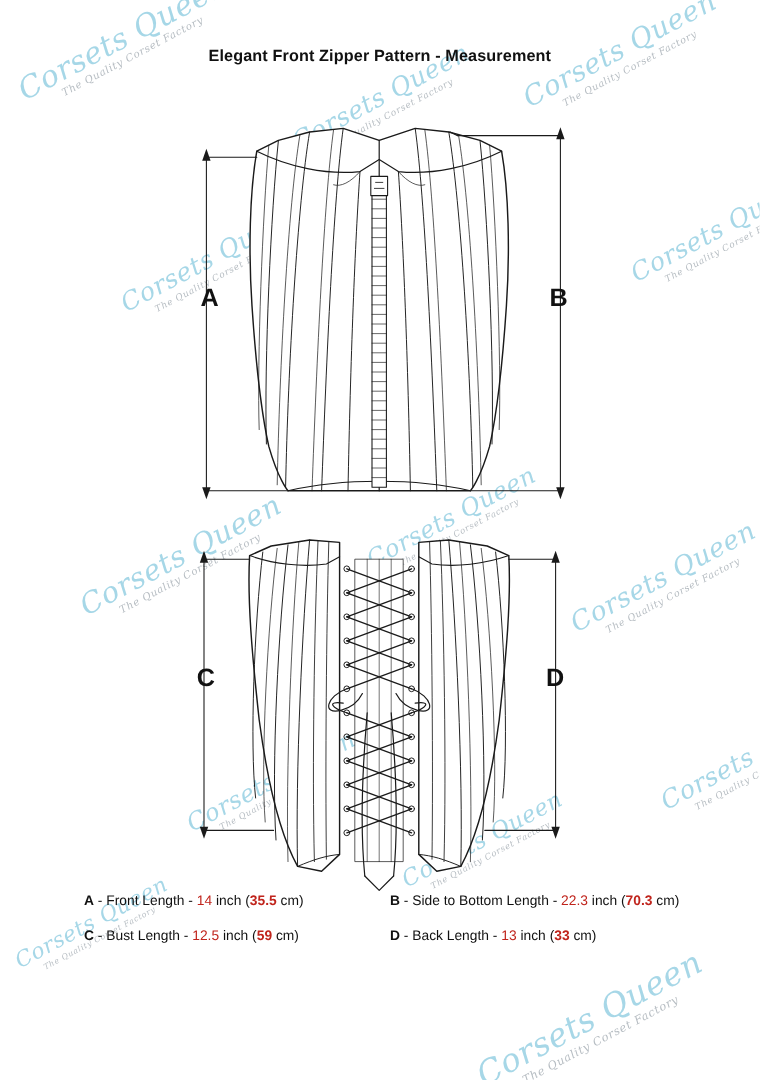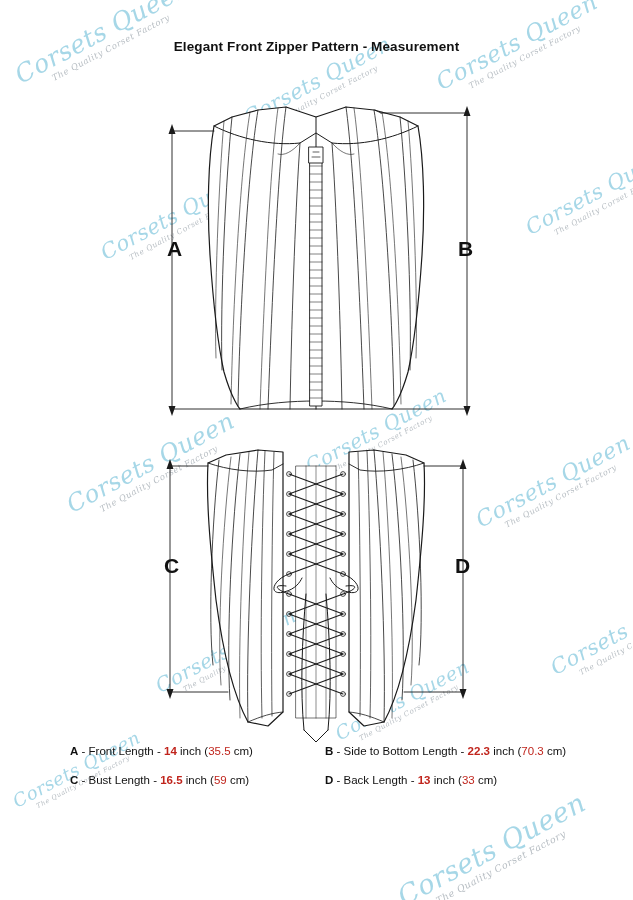--- a/index.html
+++ b/index.html
@@ -87,26 +87,26 @@
   }
   .legend-cell {
     width: 50%;
     white-space: nowrap;
   }
   .legend-cell .k {
     font-weight: bold;
   }
   .legend-cell .v {
     color: #c0241c;
-    font-weight: bold;
+    font-weight: normal;
     text-align: center;
   }
   .legend-cell .v2 {
     color: #c0241c;
-    font-weight: normal;
+    font-weight: bold;
   }
 
   svg.art {
     position: absolute;
     left: 0;
     top: 0;
     width: 633px;
     height: 900px;
   }
 </style>
@@ -405,21 +405,21 @@
         <span> (</span><span class="v2">70.3</span>
         <span>cm</span><span>)</span>
       </div>
     </div>
     <div class="legend-row">
       <div class="legend-cell">
         <span class="k">C</span>
         <span> - </span>
         <span>Bust Length</span>
         <span> - </span>
-        <span class="v">16.5</span>
+        <span class="v">12.5</span>
         <span>inch</span>
         <span> (</span><span class="v2">59</span>
         <span>cm</span><span>)</span>
       </div>
       <div class="legend-cell">
         <span class="k">D</span>
         <span> - </span>
         <span>Back Length</span>
         <span> - </span>
         <span class="v">13</span>

